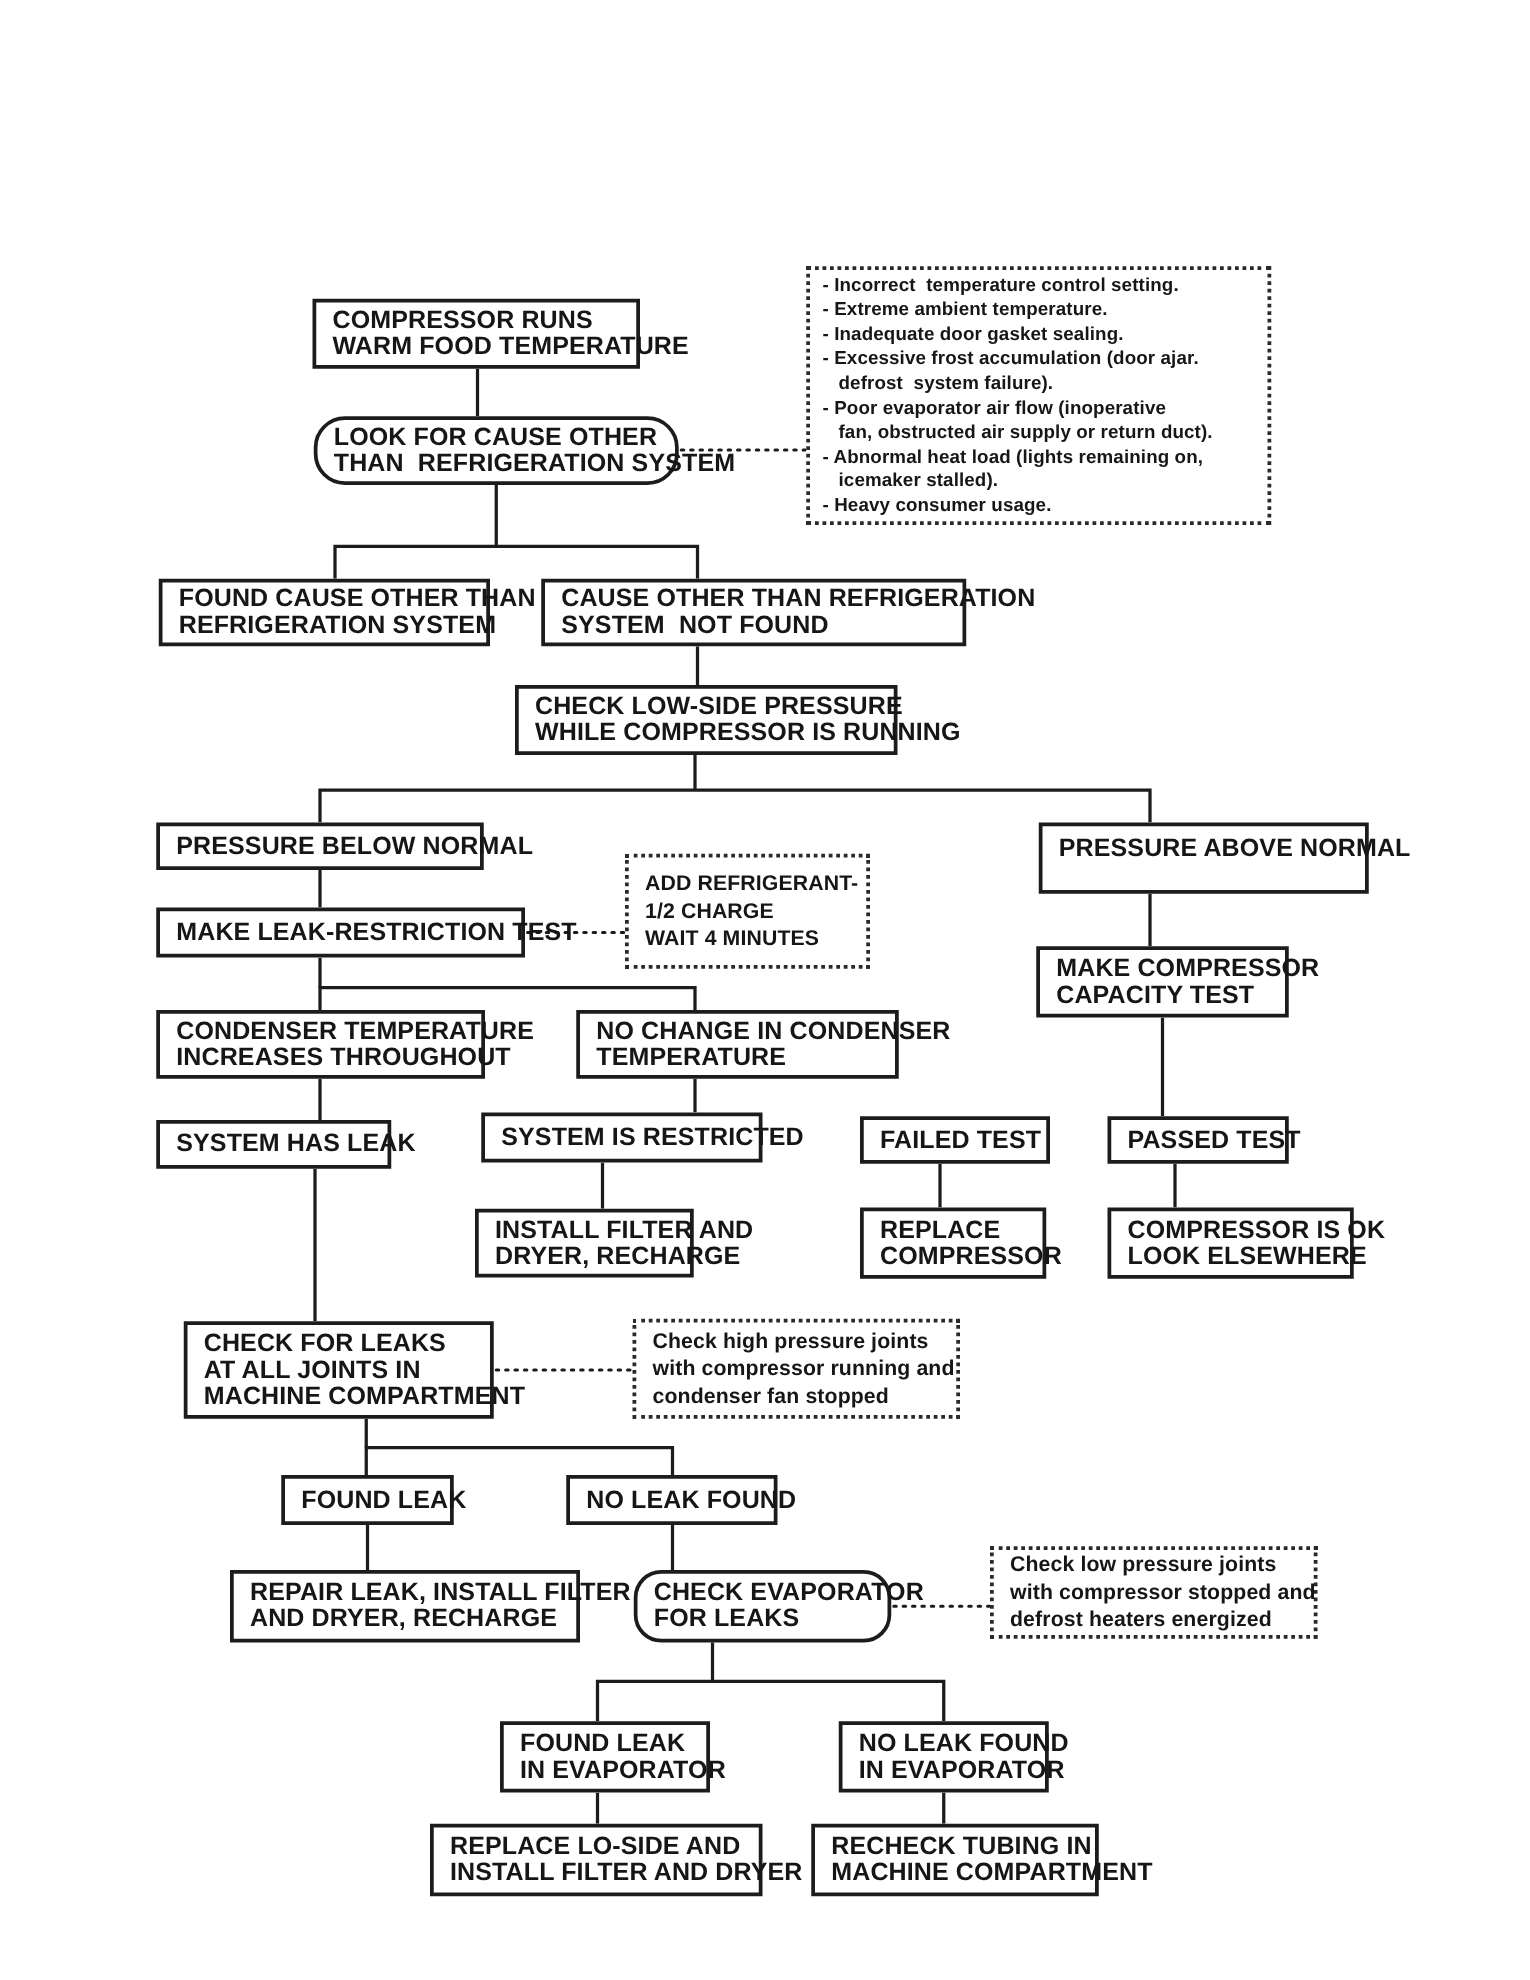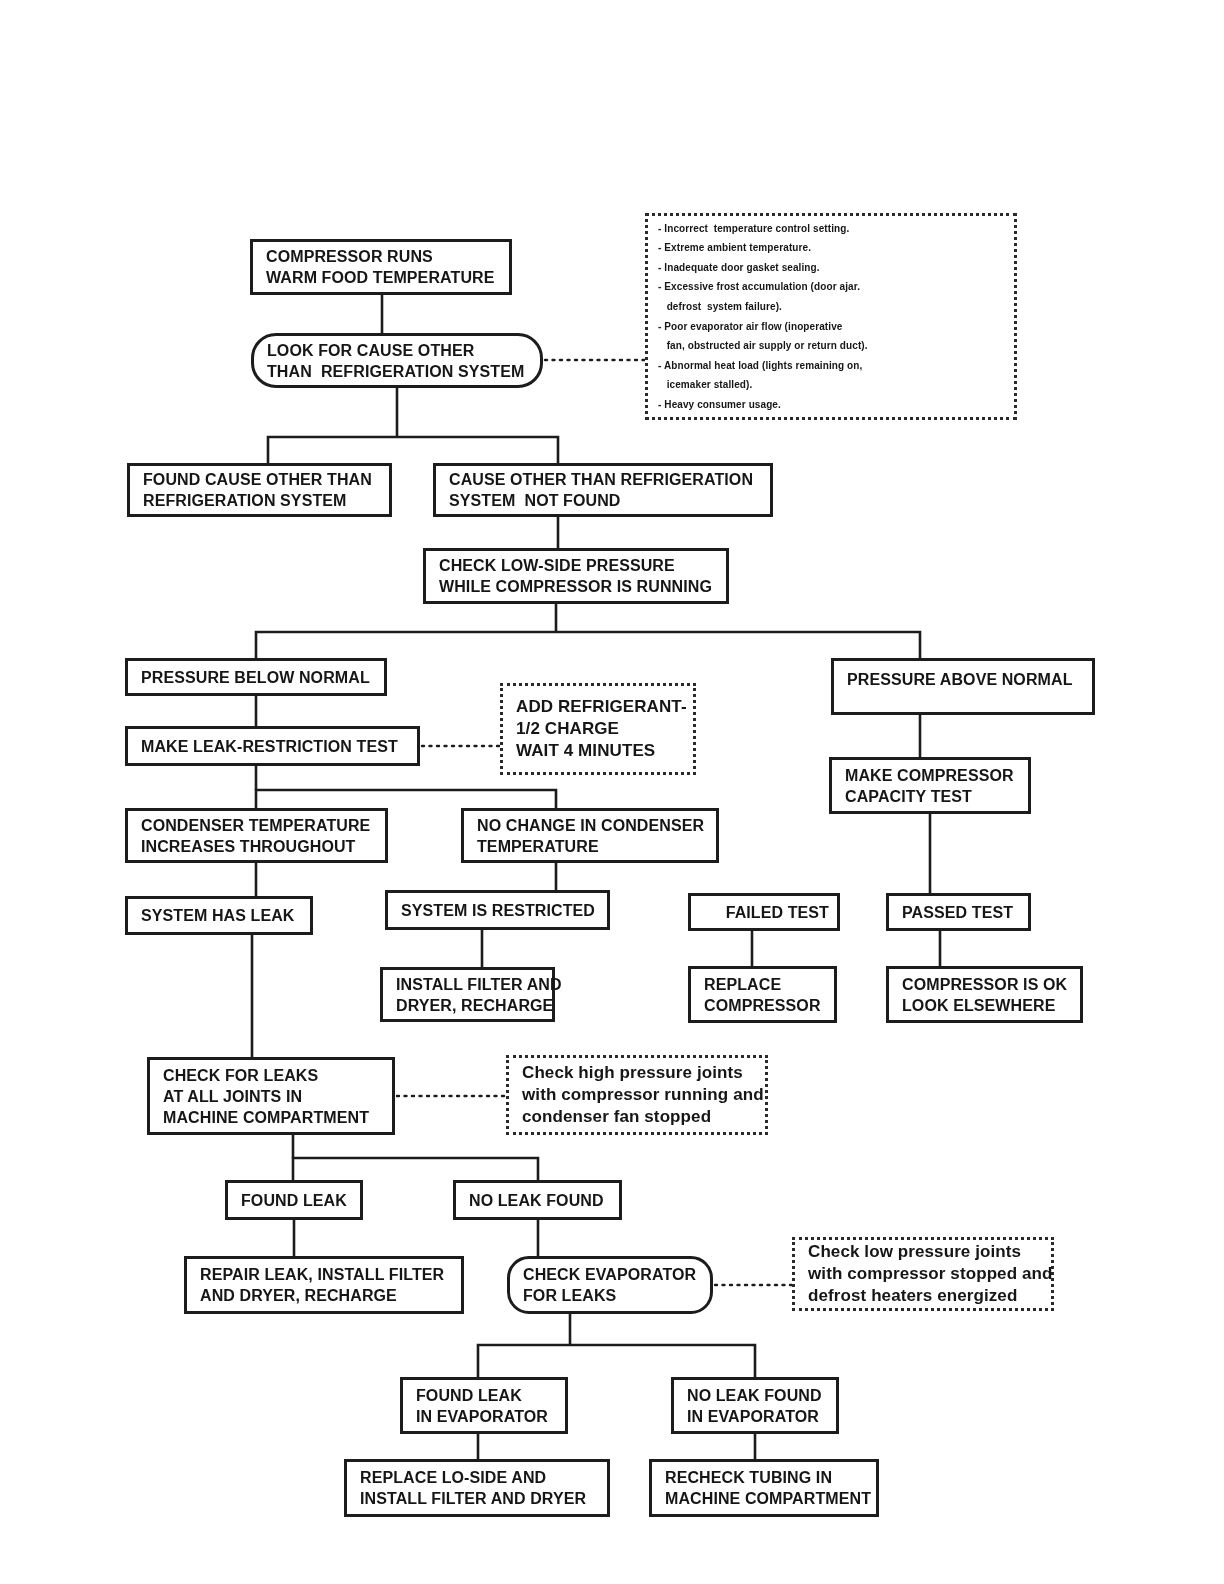--- a/index.html
+++ b/index.html
@@ -6,28 +6,28 @@
   #canvas{
     position:relative;width:1224px;height:1584px;background:#ffffff;overflow:hidden;
     font-family:"Liberation Sans",sans-serif;
   }
   #connector-layer{position:absolute;left:0;top:0;width:1224px;height:1584px;}
   .box{
     position:absolute;box-sizing:border-box;background:#ffffff;
     border:3px solid #1c1c1c;
     display:flex;flex-direction:column;justify-content:center;
     padding:2px 8px 2px 13px;
-    font-weight:bold;font-size:16px;line-height:21px;color:#161616;
+    font-weight:bold;font-size:20px;line-height:21px;color:#161616;
     letter-spacing:0.1px;white-space:pre;
   }
   .box .line{display:block;}
   .box.dotted{border:3px dotted #2a2a2a;}
   .box.align-top{justify-content:flex-start;padding-top:8px;}
   .box.note{font-size:17px;line-height:22px;}
-  .box.bullets{font-size:10px;line-height:19.6px;padding:4px 6px 4px 10px;justify-content:center;}
+  .box.bullets{font-size:15px;line-height:19.6px;padding:4px 6px 4px 10px;justify-content:center;}
 </style>
 </head>
 <body>
 
 <div id="canvas">
   <svg id="connector-layer" viewBox="0 0 1224 1584" xmlns="http://www.w3.org/2000/svg">
       <polyline points="382,295 382,333" fill="none" stroke="#1c1c1c" stroke-width="2.6"></polyline>
       <polyline points="545,360 645,360" fill="none" stroke="#1c1c1c" stroke-width="2.4" stroke-dasharray="2 5.5" stroke-linecap="round"></polyline>
       <polyline points="397,388 397,437" fill="none" stroke="#1c1c1c" stroke-width="2.6"></polyline>
       <polyline points="268,463 268,437 558,437 558,463" fill="none" stroke="#1c1c1c" stroke-width="2.6"></polyline>
@@ -55,21 +55,21 @@
       <polyline points="570,1314 570,1345" fill="none" stroke="#1c1c1c" stroke-width="2.6"></polyline>
       <polyline points="478,1377 478,1345 755,1345 755,1377" fill="none" stroke="#1c1c1c" stroke-width="2.6"></polyline>
       <polyline points="478,1434 478,1459" fill="none" stroke="#1c1c1c" stroke-width="2.6"></polyline>
       <polyline points="755,1434 755,1459" fill="none" stroke="#1c1c1c" stroke-width="2.6"></polyline>
     </svg>
 <div class="box solid" style="left: 250px; top: 239px; width: 262px; height: 56px;"><div class="line">COMPRESSOR RUNS</div><div class="line">WARM FOOD TEMPERATURE</div></div>
     <div class="box solid" style="left: 251px; top: 333px; width: 292px; height: 55px; border-radius: 25px;"><div class="line">LOOK FOR CAUSE OTHER</div><div class="line">THAN  REFRIGERATION SYSTEM</div></div>
     <div class="box dotted bullets" style="left: 645px; top: 213px; width: 372px; height: 207px;"><div class="line">- Incorrect  temperature control setting.</div><div class="line">- Extreme ambient temperature.</div><div class="line">- Inadequate door gasket sealing.</div><div class="line">- Excessive frost accumulation (door ajar.</div><div class="line">   defrost  system failure).</div><div class="line">- Poor evaporator air flow (inoperative</div><div class="line">   fan, obstructed air supply or return duct).</div><div class="line">- Abnormal heat load (lights remaining on,</div><div class="line">   icemaker stalled).</div><div class="line">- Heavy consumer usage.</div></div>
     <div class="box solid" style="left: 127px; top: 463px; width: 265px; height: 54px;"><div class="line">FOUND CAUSE OTHER THAN</div><div class="line">REFRIGERATION SYSTEM</div></div>
     <div class="box solid" style="left: 433px; top: 463px; width: 340px; height: 54px;"><div class="line">CAUSE OTHER THAN REFRIGERATION</div><div class="line">SYSTEM  NOT FOUND</div></div>
-    <div class="box solid" style="left: 423px; top: 548px; width: 306px; height: 56px;"><div class="line">CHECK LOW-SIDE PRESSURE</div><div class="line">WHILE COMPRESSOR IS RUNNING</div></div>
+    <div class="box solid" style="left: 412px; top: 548px; width: 306px; height: 56px;"><div class="line">CHECK LOW-SIDE PRESSURE</div><div class="line">WHILE COMPRESSOR IS RUNNING</div></div>
     <div class="box solid" style="left: 125px; top: 658px; width: 262px; height: 38px;"><div class="line">PRESSURE BELOW NORMAL</div></div>
     <div class="box dotted note" style="left: 500px; top: 683px; width: 196px; height: 92px;"><div class="line">ADD REFRIGERANT-</div><div class="line">1/2 CHARGE</div><div class="line">WAIT 4 MINUTES</div></div>
     <div class="box solid align-top" style="left: 831px; top: 658px; width: 264px; height: 57px;"><div class="line">PRESSURE ABOVE NORMAL</div></div>
     <div class="box solid" style="left: 125px; top: 726px; width: 295px; height: 40px;"><div class="line">MAKE LEAK-RESTRICTION TEST</div></div>
     <div class="box solid" style="left: 829px; top: 757px; width: 202px; height: 57px;"><div class="line">MAKE COMPRESSOR</div><div class="line">CAPACITY TEST</div></div>
     <div class="box solid" style="left: 125px; top: 808px; width: 263px; height: 55px;"><div class="line">CONDENSER TEMPERATURE</div><div class="line">INCREASES THROUGHOUT</div></div>
     <div class="box solid" style="left: 461px; top: 808px; width: 258px; height: 55px;"><div class="line">NO CHANGE IN CONDENSER</div><div class="line">TEMPERATURE</div></div>
     <div class="box solid" style="left: 125px; top: 896px; width: 188px; height: 39px;"><div class="line">SYSTEM HAS LEAK</div></div>
     <div class="box solid" style="left: 385px; top: 890px; width: 225px; height: 40px;"><div class="line">SYSTEM IS RESTRICTED</div></div>
     <div class="box solid" style="left: 688px; top: 893px; width: 152px; height: 38px; text-align: right;"><div class="line">FAILED TEST</div></div>

